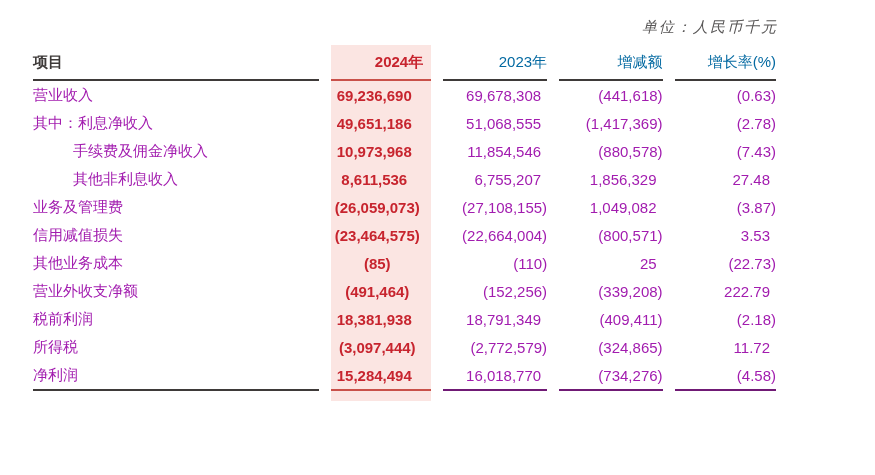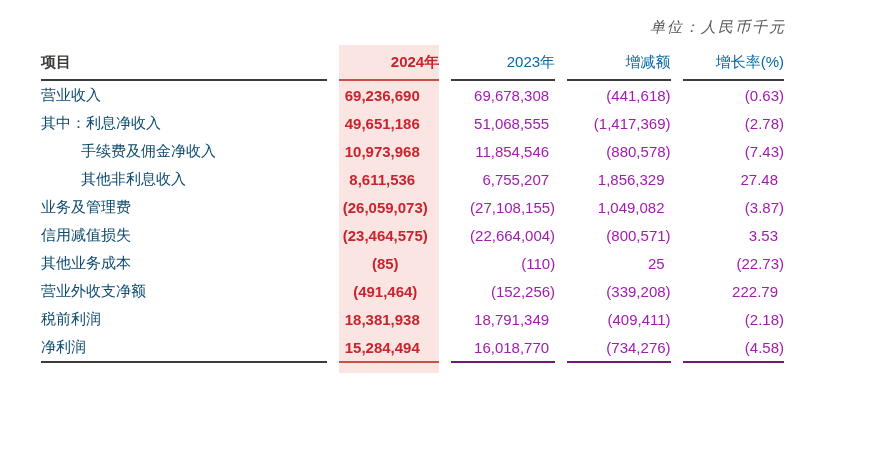--- a/index.html
+++ b/index.html
@@ -1,40 +1,40 @@
 <!DOCTYPE html>
 <html><head>
 <meta charset="utf-8">
 <style>
   html,body { margin:0; padding:0; background:#ffffff; }
   body { font-family:"Liberation Sans","DejaVu Sans",sans-serif; }
   .page {
-    position:relative; width:788px; height:475px; background:#ffffff; overflow:hidden;margin-left:8px;
+    position:relative; width:788px; height:475px; background:#ffffff; overflow:hidden;
   }
   .unit-note {
     position:absolute; top:18px; right:10px;
     font-style:italic; font-size:15px; letter-spacing:2px; color:#595757;
   }
   table.fin-table {
     position:absolute; top:45px; left:21px;
     border-collapse:separate; border-spacing:12px 0; table-layout:fixed;
   }
   th, td { padding:0; margin:0; }
   th {
     height:34px; vertical-align:middle; font-size:15px; font-weight:normal;
     color:#0369a1; text-align:right; border-bottom:2px solid #3e3a39;
     white-space:nowrap;
   }
   th.col-label { text-align:left; font-weight:bold; color:#3e3a39; }
   th.hl {
     background:#fbe5e2; color:#c7242e; font-weight:bold;
-    border-bottom-color:#c95049; 
+    border-bottom-color:#c95049; padding-right:8px;
   }
   td { height:28px; vertical-align:middle; font-size:15px; white-space:nowrap; }
-  td.label { color:#0c4a6e; text-align:left; }
+  td.label { color:#a21caf; text-align:left; }
   td.label.indent { padding-left:40px; }
   td.num { text-align:right; color:#a21caf; }
   td.num.no-paren { padding-right:6px; }
   td.hl-bg { background:#fbe5e2; }
   td.hl-text { color:#c7242e; font-weight:bold; padding-right:8px;text-align:center; }
   td.hl-text.no-paren { padding-right:14px; }
   tr.last-row td { border-bottom:2px solid #701a75; }
   tr.last-row td.label { border-bottom:2px solid #3e3a39; }
   tr.last-row td.hl-bg { border-bottom-color:#c95049; }
   tfoot tr.spacer-row td { height:10px; border:none; }
@@ -120,20 +120,27 @@
     <td class="num">(339,208)</td>
     <td class="num no-paren">222.79</td>
   </tr>
         <tr>
     <td class="label">税前利润</td>
     <td class="num hl-bg hl-text no-paren">18,381,938</td>
     <td class="num no-paren">18,791,349</td>
     <td class="num">(409,411)</td>
     <td class="num">(2.18)</td>
   </tr>
+        <tr>
+    <td class="label">所得税</td>
+    <td class="num hl-bg hl-text">(3,097,444)</td>
+    <td class="num">(2,772,579)</td>
+    <td class="num">(324,865)</td>
+    <td class="num no-paren">11.72</td>
+  </tr>
         <tr class="last-row">
     <td class="label">净利润</td>
     <td class="num hl-bg hl-text no-paren">15,284,494</td>
     <td class="num no-paren">16,018,770</td>
     <td class="num">(734,276)</td>
     <td class="num">(4.58)</td>
   </tr>
       </tbody>
     <tfoot>
       <tr class="spacer-row">

